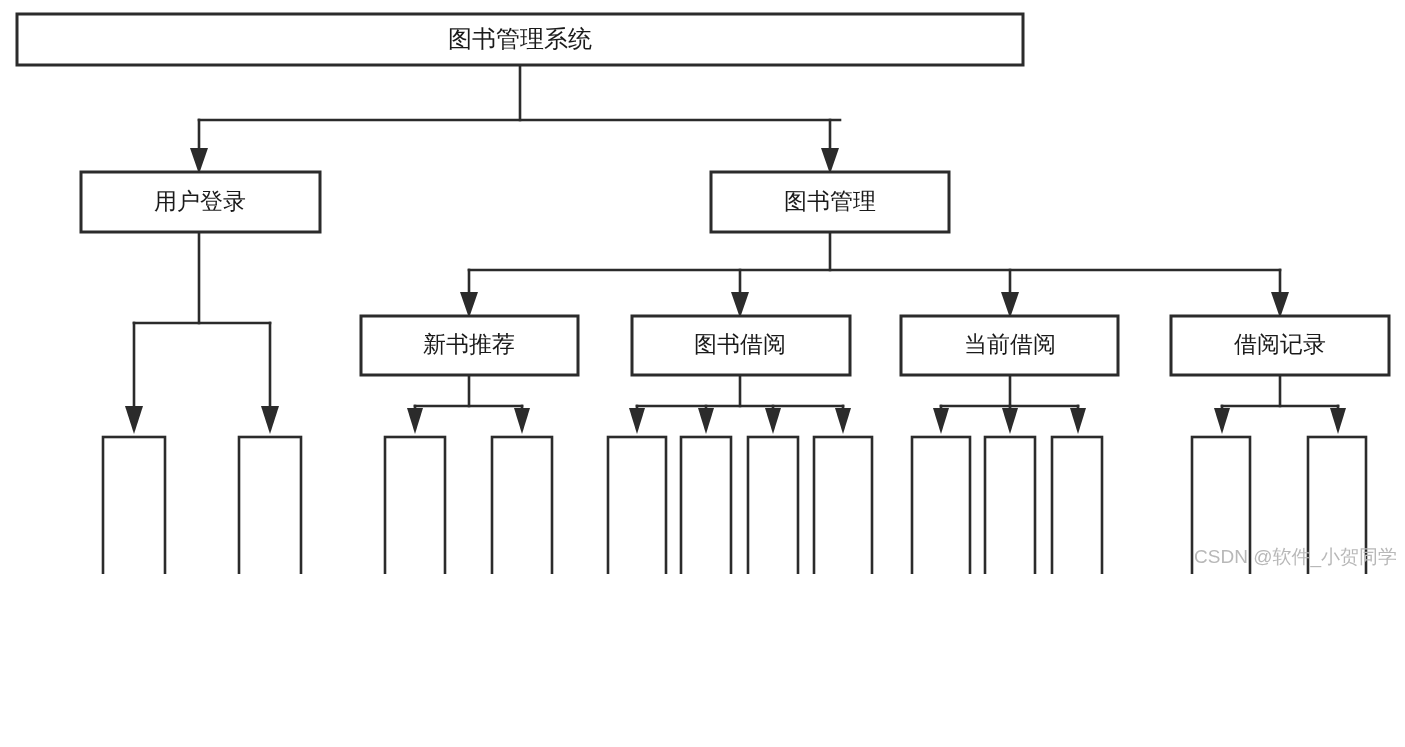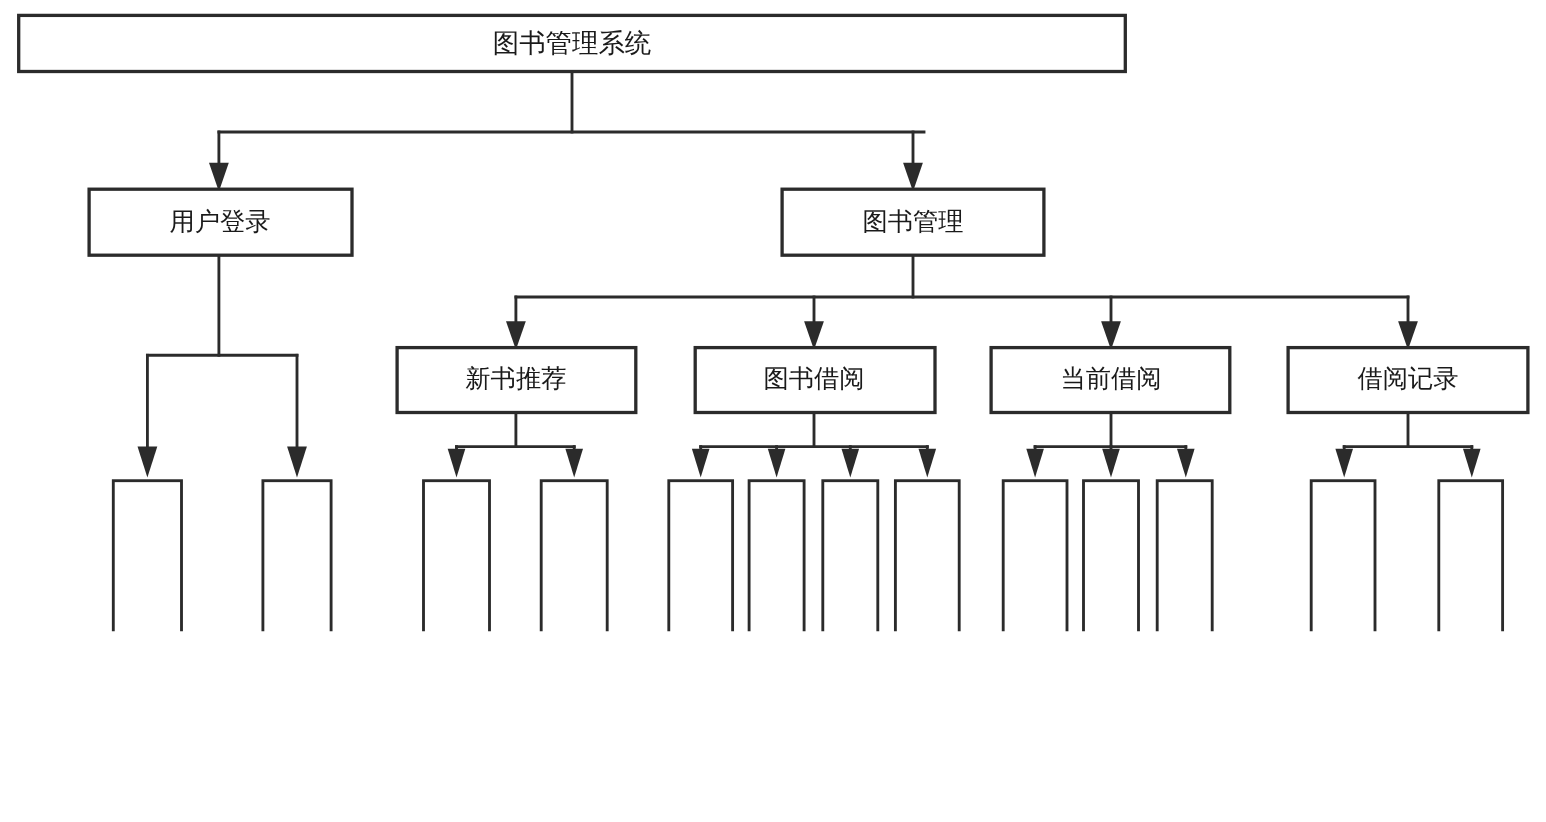--- a/index.html
+++ b/index.html
@@ -209,14 +209,15 @@
   <div class="vlabel tight" style="left:748px; top:437px; width:50px; height:298px;">编辑图书（管理员）</div>
   <div class="vlabel" style="left:814px; top:437px; width:58px; height:298px;">借阅图书</div>
 
   <div class="vlabel" style="left:912px; top:437px; width:58px; height:298px;">查询图书</div>
   <div class="vlabel" style="left:985px; top:437px; width:50px; height:298px;">归还图书</div>
   <div class="vlabel tight" style="left:1052px; top:437px; width:50px; height:298px;">确认归还（管理员）</div>
 
   <div class="vlabel" style="left:1192px; top:437px; width:58px; height:298px;">新增借阅记录</div>
   <div class="vlabel" style="left:1308px; top:437px; width:58px; height:298px;">查询借阅记录</div>
 
+  <div class="watermark">CSDN @软件_小贺同学</div>
 
 </div>
 
 </body></html>

